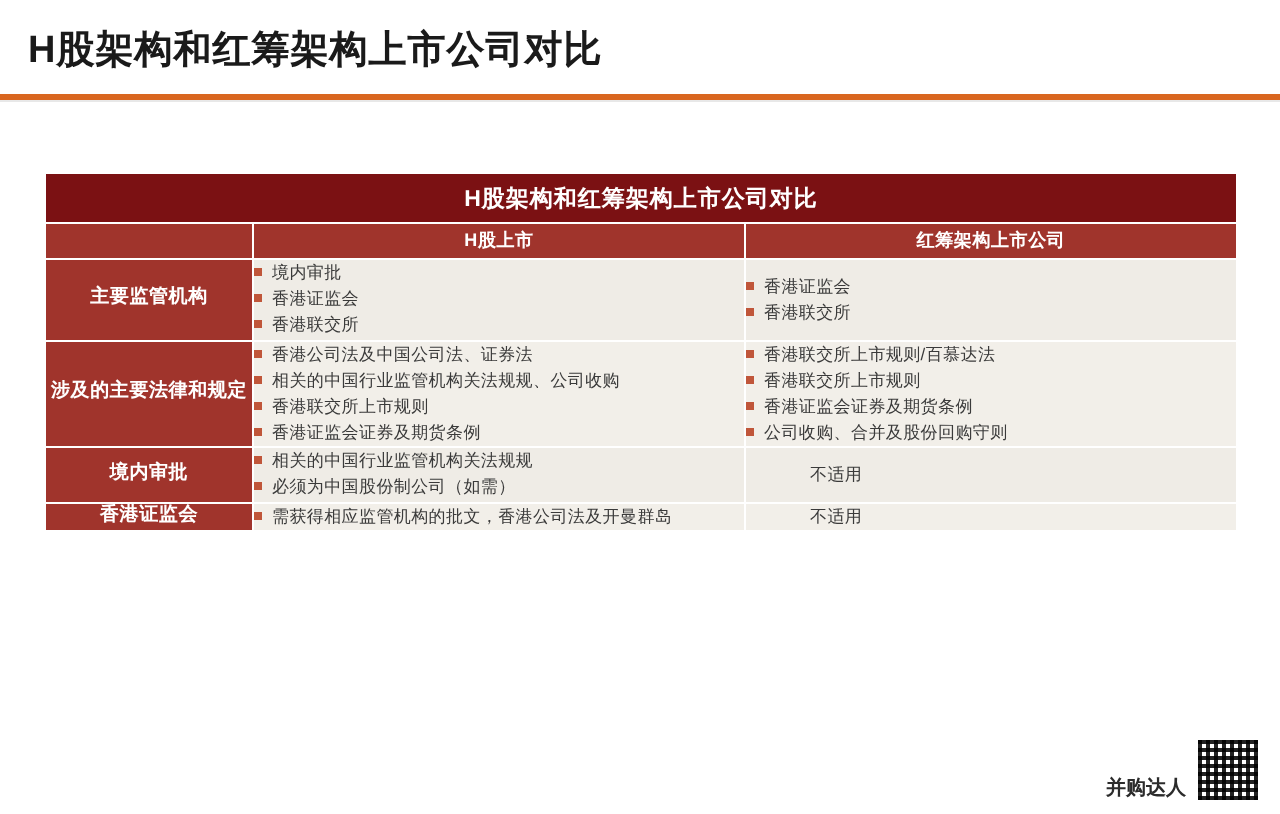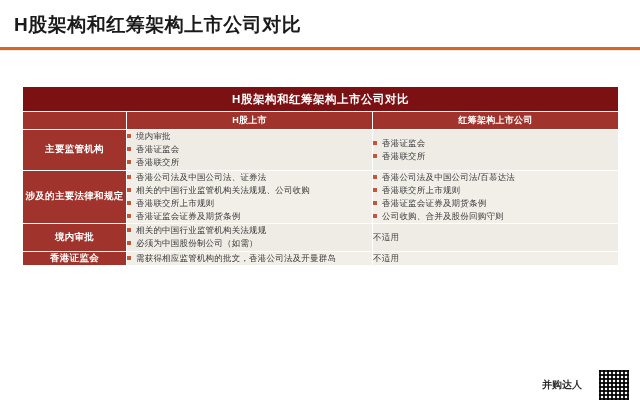--- a/index.html
+++ b/index.html
@@ -120,30 +120,31 @@
     height: 4px;
     background: #c0563a;
     display: block;
   }
   .plain {
     font-size: 8.5px;
     color: #3a3a3a;
     line-height: 1.55;
     padding-left: 0;
     letter-spacing: 0.2px;
+    margin-left: 32px;
   }
 
   
   .wm {
     position: absolute;
     right: 10px;
     bottom: 6px;
     display: flex;
-    align-items: center;
-    gap: 16px;
+    align-items: flex-end;
+    gap: 5px;
   }
   .wm-text {
     font-size: 10px;
     color: #2b2b2b;
     font-weight: bold;
   }
   .wm-qr {
     width: 30px;
     height: 30px;
     background:
@@ -200,21 +201,21 @@
         <td class="cell">
           <ul class="blist">
             <li><span class="bullet"></span><span>香港公司法及中国公司法、证券法</span></li>
             <li><span class="bullet"></span><span>相关的中国行业监管机构关法规规、公司收购</span></li>
             <li><span class="bullet"></span><span>香港联交所上市规则</span></li>
             <li><span class="bullet"></span><span>香港证监会证券及期货条例</span></li>
           </ul>
         </td>
         <td class="cell">
           <ul class="blist">
-            <li><span class="bullet"></span><span>香港公司法及中国公司法/百慕达法</span></li>
+            <li><span class="bullet"></span><span>香港联交所上市规则/百慕达法</span></li>
             <li><span class="bullet"></span><span>香港联交所上市规则</span></li>
             <li><span class="bullet"></span><span>香港证监会证券及期货条例</span></li>
             <li><span class="bullet"></span><span>公司收购、合并及股份回购守则</span></li>
           </ul>
         </td>
       </tr>
 
       <tr>
         <td class="rowlabel">境内审批</td>
         <td class="cell alt">

